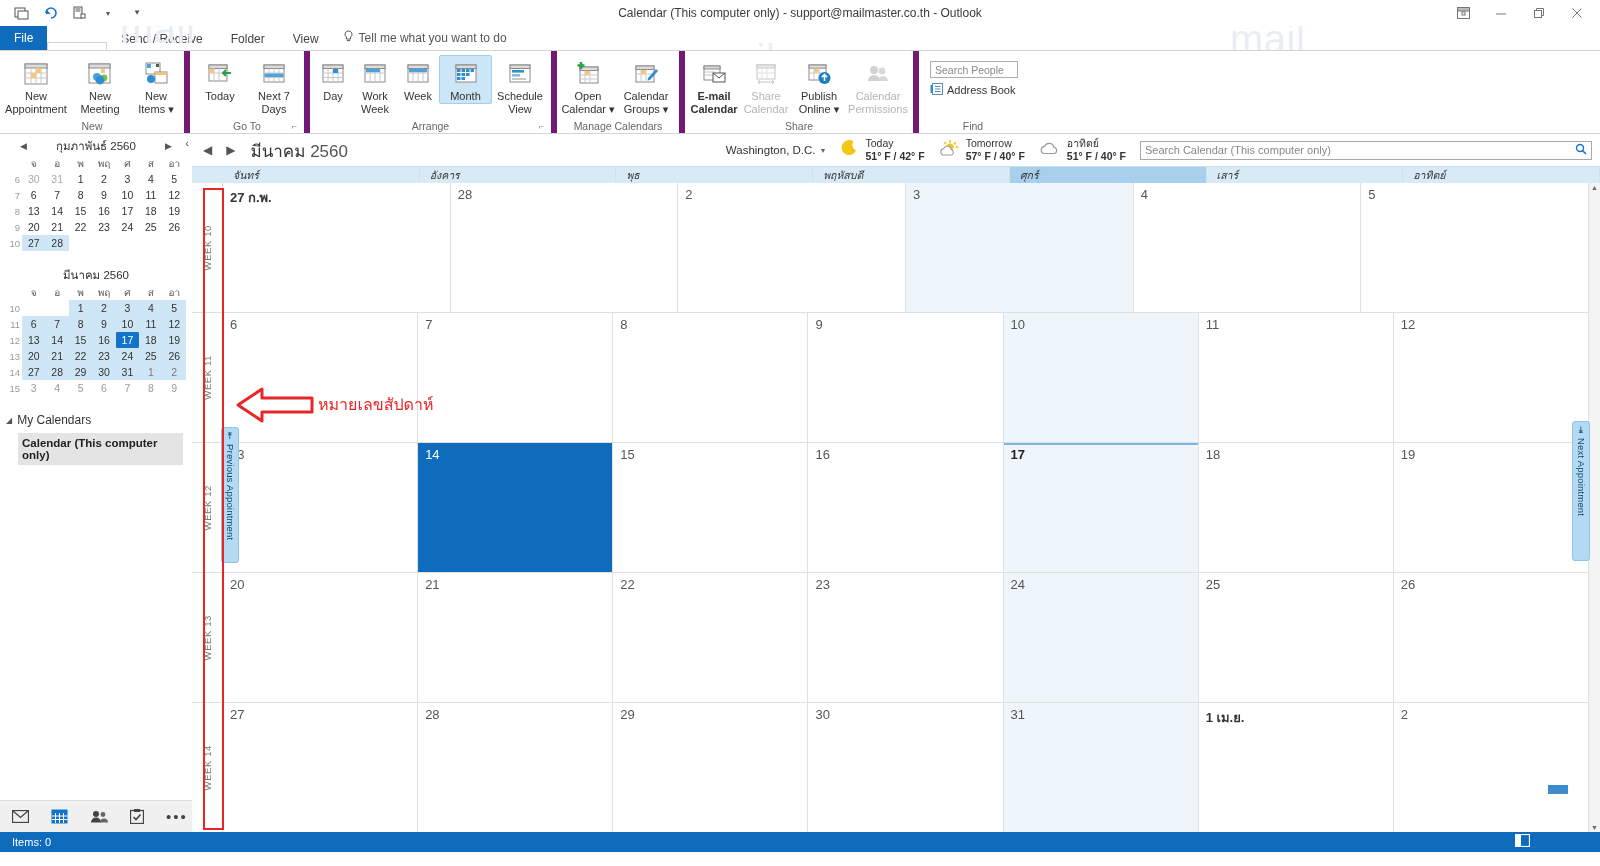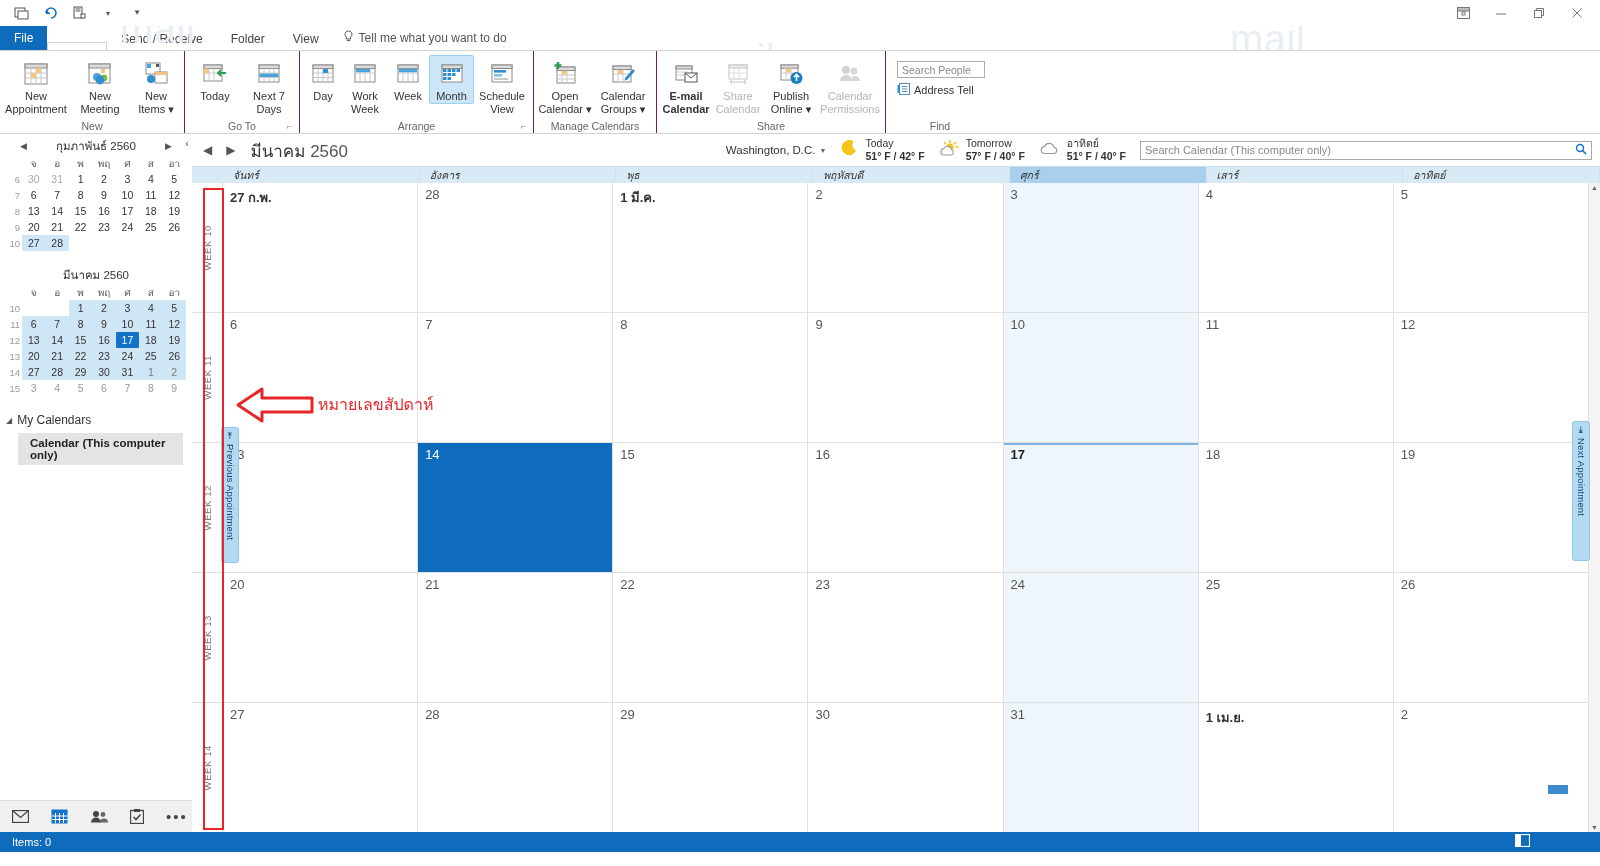--- a/index.html
+++ b/index.html
@@ -55,21 +55,21 @@
   }
   .tab.active { color: #0f6cbd; background: #fff; border-color: #d4d4d4; position: relative; top:16px; }
   .tellme { display: flex; align-items: center; gap: 5px; padding-left: 10px; color: #555; }
 
   
   .ribbon {
     height: 84px; background: #fff; border-top: 1px solid #d4d4d4; border-bottom: 1px solid #d4d4d4;
     display: flex; align-items: stretch; position: relative; z-index: 2;
   }
   .rgroup { display: flex; flex-direction: column; position: relative; padding: 0 3px; }
-  .rgroup + .rgroup { border-left: 1px solid #701a75; }
+  .rgroup + .rgroup { border-left: 6px solid #701a75; }
   .rgroup-body { flex: 1; display: flex; align-items: flex-start; padding-top: 4px; gap: 0; }
   .rgroup-label {
     height: 15px; font-size: 10.5px; color: #666; text-align: center;
     display: flex; align-items: center; justify-content: center; gap: 4px; position: relative;
   }
   .rgroup-label .dlg { position: absolute; right: 4px; bottom: 2px; font-size: 9px; color:#888; }
   .rbtn {
     width: 54px; display: flex; flex-direction: column; align-items: center;
     font-size: 11px; color: #333; text-align: center; line-height: 1.15; padding-top: 2px;
     border: 1px solid transparent; border-radius: 2px;
@@ -103,21 +103,21 @@
   }
   .mc-grid th { color: #555; font-size: 10px; }
   .mc-grid td.wk, .mc-grid th.wk { color: #9a9a9a; font-size: 9.5px; width: 13px; text-align: right; padding-right:2px;}
   .mc-grid td.sel { background: #cfe6f7; }
   .mc-grid td.today { background: #1273c9; color: #fff; border-radius:1px; }
   .mc-collapse { position: absolute; right: 3px; top: 3px; color: #555; font-size: 11px; }
 
   .mycals { margin-top: 14px; font-size: 12px; }
   .mycals-hdr { display: flex; align-items: center; gap: 5px; padding: 3px 6px; color: #333; }
   .cal-item {
-    margin: 3px 9px 0 18px; background: #e4e4e4; padding: 4px 12px;
+    margin: 3px 9px 0 18px; background: #e4e4e4; padding: 4px 4px;
     font-size: 11.5px; color: #222; font-weight: bold;
   }
 
   .navbar-bottom {
     margin-top: auto; height: 32px; background: #f0f0f0; border-top: 1px solid #dcdcdc;
     display: flex; align-items: center; gap: 22px; padding-left: 12px;
   }
   .navbar-bottom .nbi { color: #444; display: flex; align-items: center; }
   .navbar-bottom .nbi.act { color: #1273c9; }
 
@@ -274,20 +274,21 @@
       <svg width="15" height="14" viewBox="0 0 15 14">
           <rect x="2" y="1" width="8" height="11" fill="none" stroke="#555"></rect>
           <line x1="3.5" y1="3" x2="8.5" y2="3" stroke="#555"></line>
           <line x1="3.5" y1="5" x2="8.5" y2="5" stroke="#555"></line>
           <rect x="9" y="8" width="4" height="4" fill="#fff" stroke="#555"></rect>
         </svg>
     </div>
     <div class="qat-btn" style="font-size:8px;color:#555;">▾</div>
     <div class="qat-btn" style="font-size:9px;color:#555;">⯆</div>
   </div>
+  <div class="title-text">Calendar (This computer only) - support@mailmaster.co.th  -  Outlook</div>
   <div class="wctl">
     <div>
       <svg width="13" height="12" viewBox="0 0 13 12">
           <rect x="0.5" y="0.5" width="12" height="11" fill="none" stroke="#777"></rect>
           <rect x="0.5" y="0.5" width="12" height="3.5" fill="#bbb" stroke="#777"></rect>
           <rect x="5" y="5" width="3" height="3" fill="none" stroke="#777"></rect>
         </svg>
     </div>
     <div>
         <svg width="12" height="12">
@@ -469,21 +470,21 @@
                 <line x1="8" y1="7.5" x2="8" y2="21"></line>
                 <line x1="13" y1="7.5" x2="13" y2="21"></line>
                 <line x1="18" y1="7.5" x2="18" y2="21"></line>
                 <line x1="3" y1="12" x2="23" y2="12"></line>
               </g>
               <rect x="4" y="8" width="18" height="3.2" fill="#4ba3dd"></rect>
             </svg>
         </div>
         <span class="lbl">Week</span>
       </div>
-      <div class="rbtn sel" style="width:45px;">
+      <div class="rbtn sel" style="width:53px;">
         <div class="ico">
           <svg width="26" height="26" viewBox="0 0 26 26">
               <rect x="3" y="4" width="20" height="17" fill="#fff" stroke="#8a8a8a"></rect>
               <rect x="3" y="4" width="20" height="3.5" fill="#dcdcdc" stroke="#8a8a8a"></rect>
               <g fill="#2f8fd0">
                 <rect x="4" y="8" width="3.5" height="3"></rect>
                 <rect x="8.5" y="8" width="3.5" height="3"></rect>
                 <rect x="13" y="8" width="3.5" height="3"></rect>
                 <rect x="17.5" y="8" width="3.5" height="3"></rect>
                 <rect x="4" y="12" width="3.5" height="3"></rect>
@@ -632,21 +633,21 @@
         <div class="addrbook">
           <span>
             <svg width="13" height="12" viewBox="0 0 13 12">
                 <rect x="2.5" y="0.5" width="10" height="11" fill="#fff" stroke="#5a8bb5"></rect>
                 <rect x="0.5" y="2" width="2.5" height="8" fill="#2f8fd0"></rect>
                 <line x1="5" y1="3.5" x2="10.5" y2="3.5" stroke="#5a8bb5"></line>
                 <line x1="5" y1="6" x2="10.5" y2="6" stroke="#5a8bb5"></line>
                 <line x1="5" y1="8.5" x2="10.5" y2="8.5" stroke="#5a8bb5"></line>
               </svg>
           </span>
-          <span>Address Tell</span>
+          <span>Address Book</span>
         </div>
       </div>
     </div>
     <div class="rgroup-label">Find</div>
   </div>
 
   <div style="flex:1;"></div>
 </div>
 
 <div class="body">
@@ -951,23 +952,20 @@
       </div>
 
       <div class="weeks">
 
         <div class="wkrow">
           <div class="daycell mfirst">
               <div class="dnum">27 ก.พ.</div>
             </div>
           <div class="daycell">
               <div class="dnum">28</div>
-            </div>
-          <div class="daycell mfirst">
-              <div class="dnum">1 มี.ค.</div>
             </div>
           <div class="daycell">
               <div class="dnum">2</div>
             </div>
           <div class="daycell todaycol">
               <div class="dnum">3</div>
             </div>
           <div class="daycell">
               <div class="dnum">4</div>
             </div>

